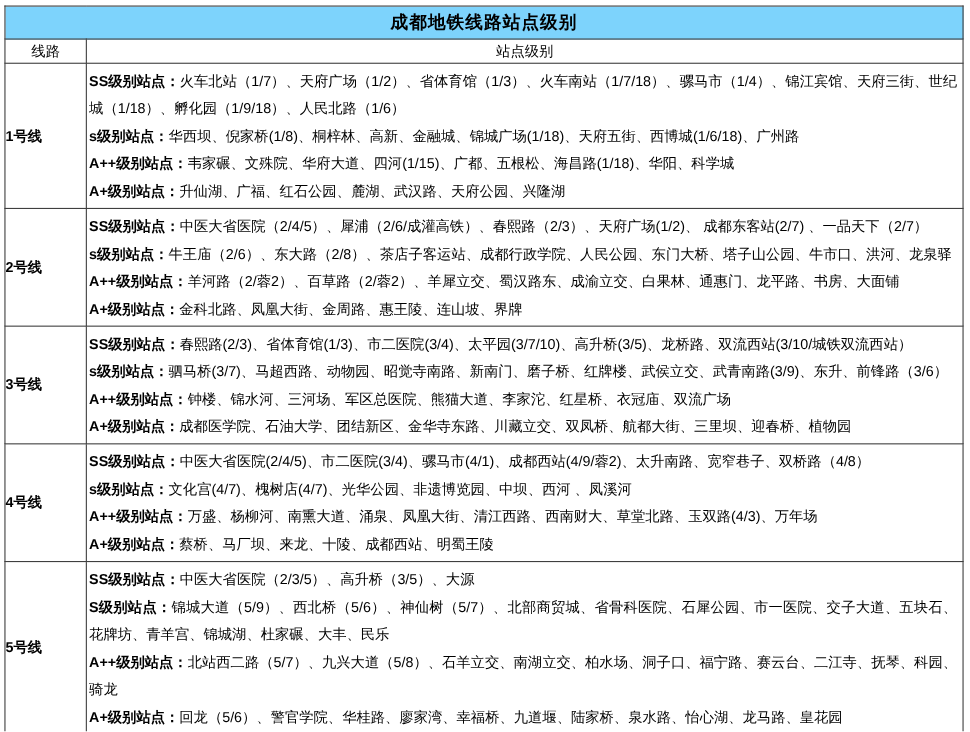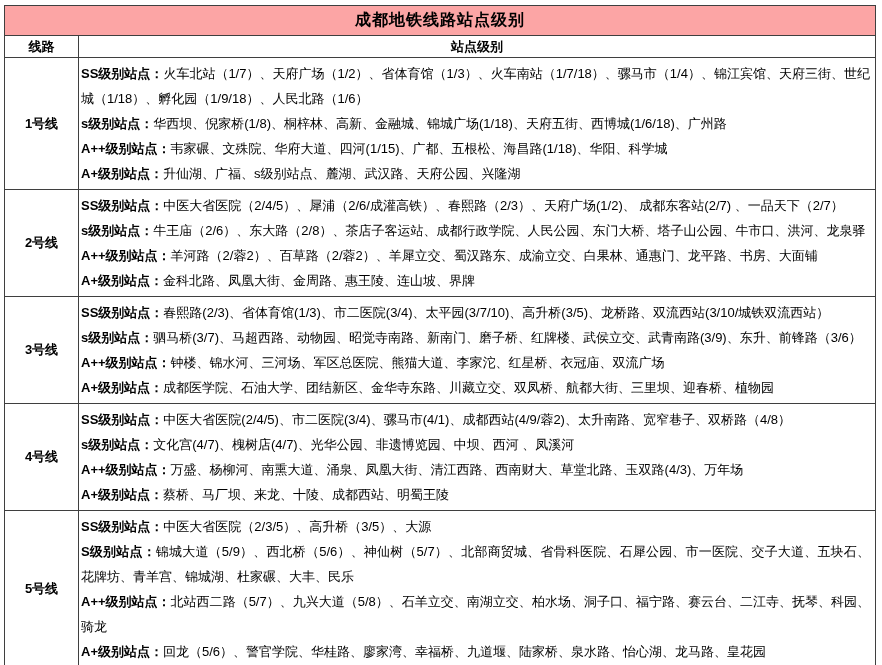--- a/index.html
+++ b/index.html
@@ -29,25 +29,24 @@
   .title-cell {
     height: 30px;
     text-align: center;
     font-weight: bold;
     font-size: 16px;
     letter-spacing: 1px;
   }
   .hdr-cell {
     height: 22px;
     text-align: center;
-    font-weight: bold;
+    font-weight: normal;
     font-size: 13px;
   }
   .line-name {
-    text-align: center;
     font-weight: bold;
     font-size: 13px;
   }
   .levels-cell { padding: 3px 5px 3px 2px !important; vertical-align: middle; }
   .level-row {
     margin: 0;
     font-size: 13px;
     line-height: 25px;
     text-align: justify;
   }
@@ -57,33 +56,33 @@
 <body>
 
 <div class="page">
   <table class="metro">
     <colgroup>
       <col class="col-line">
       <col>
     </colgroup>
     <tbody>
       <tr>
-        <td colspan="2" class="title-cell" style="background: #fca5a5; margin-left: 46px;">成都地铁线路站点级别</td>
+        <td colspan="2" class="title-cell" style="background: #7dd3fc; margin-left: 46px;">成都地铁线路站点级别</td>
       </tr>
       <tr>
         <td class="hdr-cell">线路</td>
         <td class="hdr-cell">站点级别</td>
       </tr>
       <tr>
           <td class="line-name">1号线</td>
           <td class="levels-cell">
             <p class="level-row"><span class="level-label">SS级别站点：</span><span>火车北站（1/7）、天府广场（1/2）、省体育馆（1/3）、火车南站（1/7/18）、骡马市（1/4）、锦江宾馆、天府三街、世纪城（1/18）、孵化园（1/9/18）、人民北路（1/6）</span></p>
             <p class="level-row"><span class="level-label">s级别站点：</span><span>华西坝、倪家桥(1/8)、桐梓林、高新、金融城、锦城广场(1/18)、天府五街、西博城(1/6/18)、广州路</span></p>
             <p class="level-row"><span class="level-label">A++级别站点：</span><span>韦家碾、文殊院、华府大道、四河(1/15)、广都、五根松、海昌路(1/18)、华阳、科学城</span></p>
-            <p class="level-row"><span class="level-label">A+级别站点：</span><span>升仙湖、广福、s级别站点、麓湖、武汉路、天府公园、兴隆湖</span></p>
+            <p class="level-row"><span class="level-label">A+级别站点：</span><span>升仙湖、广福、红石公园、麓湖、武汉路、天府公园、兴隆湖</span></p>
           </td>
         </tr>
         <tr>
           <td class="line-name">2号线</td>
           <td class="levels-cell">
             <p class="level-row"><span class="level-label">SS级别站点：</span><span>中医大省医院（2/4/5）、犀浦（2/6/成灌高铁）、春熙路（2/3）、天府广场(1/2)、 成都东客站(2/7) 、一品天下（2/7）</span></p>
             <p class="level-row"><span class="level-label">s级别站点：</span><span>牛王庙（2/6）、东大路（2/8）、茶店子客运站、成都行政学院、人民公园、东门大桥、塔子山公园、牛市口、洪河、龙泉驿</span></p>
             <p class="level-row"><span class="level-label">A++级别站点：</span><span>羊河路（2/蓉2）、百草路（2/蓉2）、羊犀立交、蜀汉路东、成渝立交、白果林、通惠门、龙平路、书房、大面铺</span></p>
             <p class="level-row"><span class="level-label">A+级别站点：</span><span>金科北路、凤凰大街、金周路、惠王陵、连山坡、界牌</span></p>
           </td>

